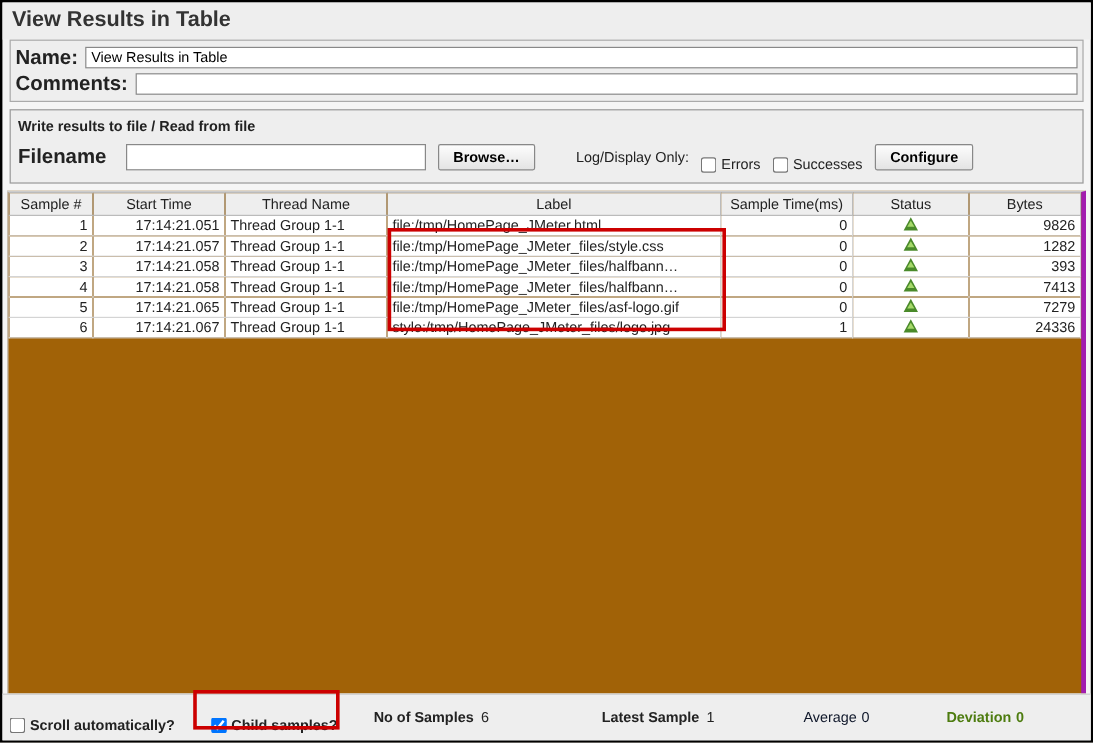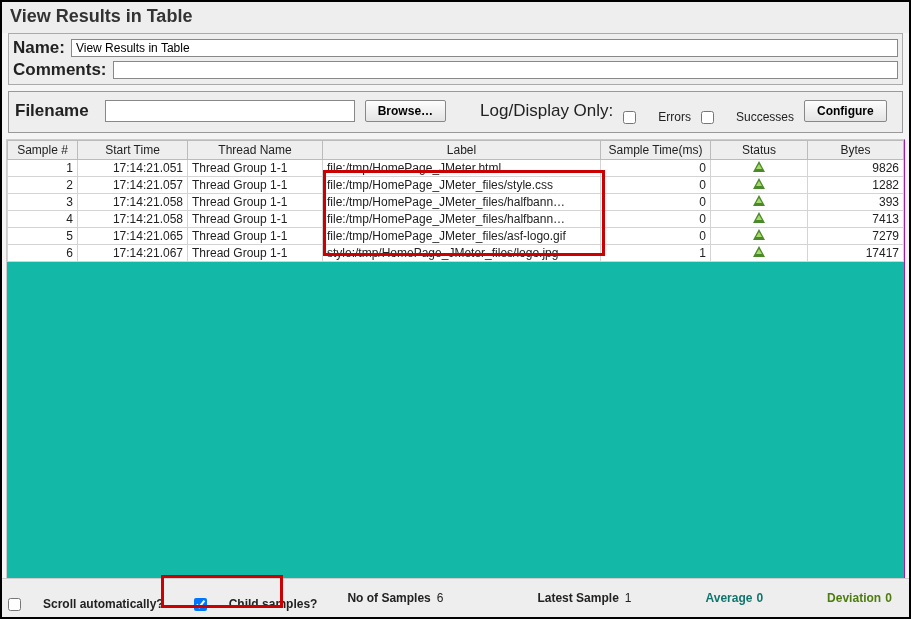--- a/index.html
+++ b/index.html
@@ -84,38 +84,38 @@
   }
   .btn {
     border: 1px solid #888;
     background: linear-gradient(#fdfdfd,#e4e4e4);
     padding: 3px 12px;
     font-size: 12px;
     font-weight: bold;
     border-radius: 2px;
     cursor: pointer;
   }
-  .plain-text { font-size: 17px; }
+  .plain-text { font-size: 12px; }
   .cbx-wrap {
     display: inline-flex;
     align-items: center;
-    gap: 20px;
+    gap: 2px;
     font-size: 12px;
     margin-top: 12px;
   }
   .cbx-wrap input { margin: 0 2px 0 0; }
 
   
   .table-area {
     flex: 1;
     margin: 0 4px;
-    background: #14b8a6;
+    background: #a16207;
     border-top: 1px solid #ccc;
     border-left: 1px solid #ccc;
-    border-right: 1px solid #a21caf;
+    border-right: 4px solid #a21caf;
     overflow: hidden;
     position: relative;
   }
   table.results {
     width: 100%;
     border-collapse: collapse;
     table-layout: fixed;
   }
   table.results th {
     background: #eee;
@@ -181,21 +181,21 @@
     align-items: center;
     padding: 6px 6px;
     border-top: 1px solid #ccc;
     background: #eee;
     font-size: 12px;
     white-space: nowrap;
     position: relative;
   }
   .footer .seg { margin-right: 24px; display: inline-flex; align-items: center; }
   .footer .label-strong { font-weight: bold; margin-right: 6px; }
-  .avg-color { color: #0f766e; font-weight: bold; }
+  .avg-color { color: #0f172a; font-weight: normal; }
   .dev-color { color: #4d7c0f; font-weight: bold; }
   .val-space { margin-left: 4px; }
 
   .footer-redbox {
     position: absolute;
     border: 3px solid #c00;
     pointer-events: none;
     left: 159px;
     top: -4px;
     width: 122px;
@@ -216,20 +216,21 @@
       <span class="row-label">Name:</span>
       <input class="row-input" type="text" value="View Results in Table" style="">
     </div>
     <div class="row-flex">
       <span class="row-label">Comments:</span>
       <input class="row-input" type="text" style="">
     </div>
   </div>
 
   <div class="fieldset-titled">
+    <span class="fieldset-legend">Write results to file / Read from file</span>
     <div class="file-row">
       <span class="row-label">Filename</span>
       <input class="filename-input" type="text" style="">
       <button class="btn">Browse…</button>
       <span style="width:14px"></span>
       <span class="plain-text">Log/Display Only:</span>
       <label class="cbx-wrap">
         <input type="checkbox" style="">
         <span>Errors</span>
       </label>
@@ -309,21 +310,21 @@
             <td class="center"><span class="status-icon"></span></td>
             <td class="num">7279</td>
           </tr>
           <tr>
             <td class="num">6</td>
             <td class="num">17:14:21.067</td>
             <td>Thread Group 1-1</td>
             <td>style:/tmp/HomePage_JMeter_files/logo.jpg</td>
             <td class="num">1</td>
             <td class="center"><span class="status-icon"></span></td>
-            <td class="num">17417</td>
+            <td class="num">24336</td>
           </tr>
         </tbody>
     </table>
     <div class="redbox" style="left:316px; top:30px; width:282px; height:86px;"></div>
   </div>
 
   <div class="footer">
     <label class="cbx-wrap seg">
       <input type="checkbox" style="">
       <span class="label-strong">Scroll automatically?</span>

